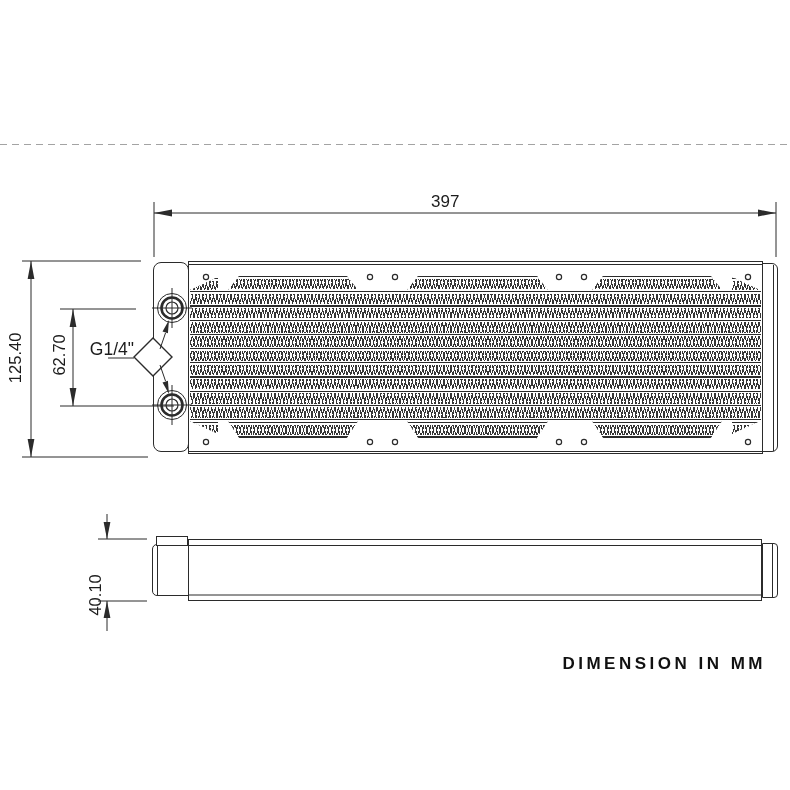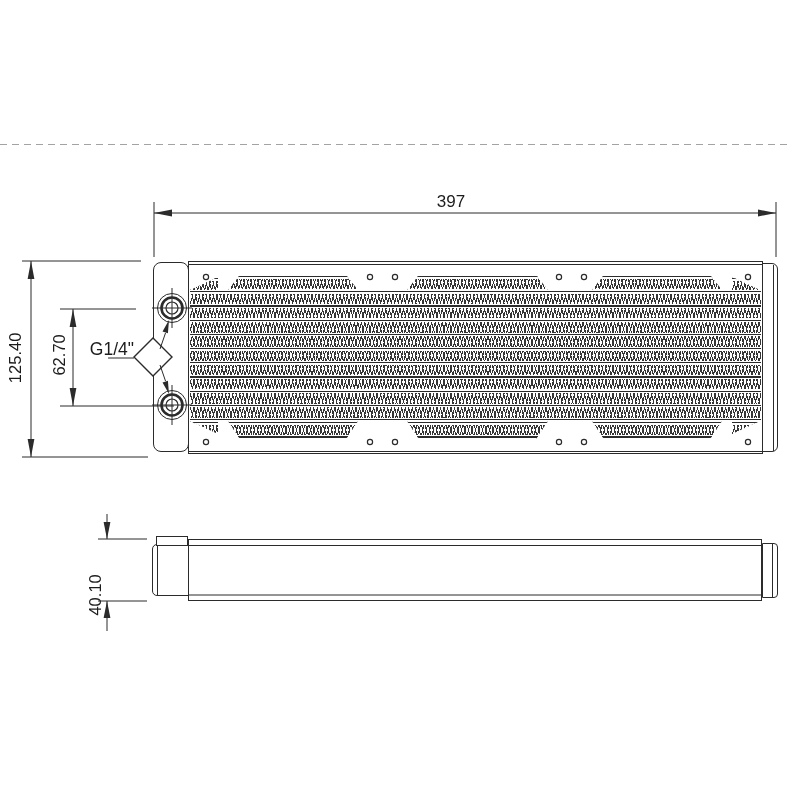--- a/index.html
+++ b/index.html
@@ -150,24 +150,25 @@
     <g>
       <line x1="98" y1="539" x2="147" y2="539"></line>
       <line x1="98" y1="601" x2="147" y2="601"></line>
       <line x1="107" y1="514" x2="107" y2="539"></line>
       <line x1="107" y1="601" x2="107" y2="631"></line>
       <path class="arrow" d="M107,539 L103.6,522 L110.4,522 Z"></path>
       <path class="arrow" d="M107,601 L103.6,618 L110.4,618 Z"></path>
     </g>
   </svg>
 
-  <div class="label" style="left:431px;top:192px;width:40px;text-align:center;">397</div>
+  <div class="label" style="left:431px;top:192px;width:40px;text-align:left;">397</div>
 
   <div class="label rot" style="left:-19px;top:348px;width:70px;text-align:center;font-size:16.5px;">125.40</div>
 
   <div class="label rot" style="left:30px;top:345px;width:60px;text-align:center;font-size:16.5px;">62.70</div>
 
   <div class="label" style="left:80px;top:339px;width:54px;text-align:right;font-size:17.5px;">G1/4"</div>
 
   <div class="label rot" style="left:66px;top:585px;width:60px;text-align:center;font-size:16.5px;">40.10</div>
 
+  <div class="footer-note">DIMENSION IN MM</div>
 
 </div>
 
 </body></html>

